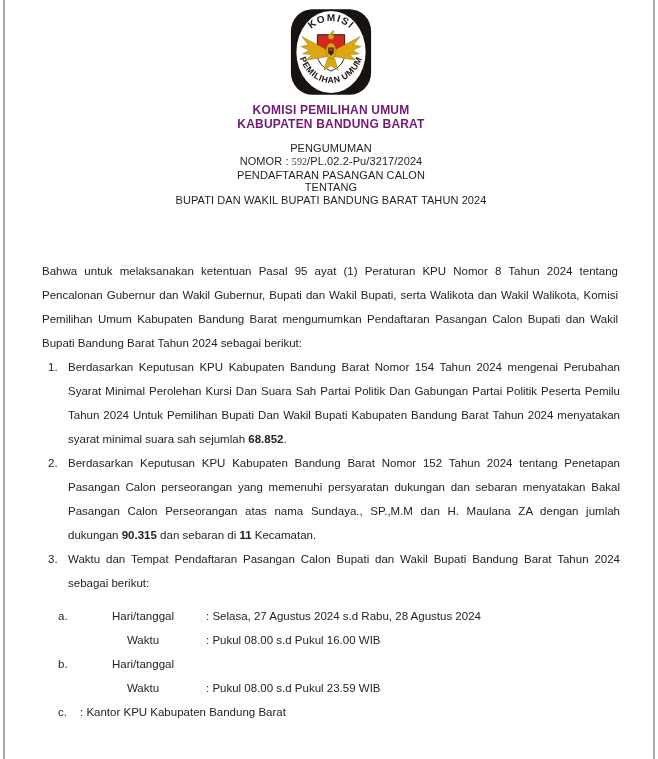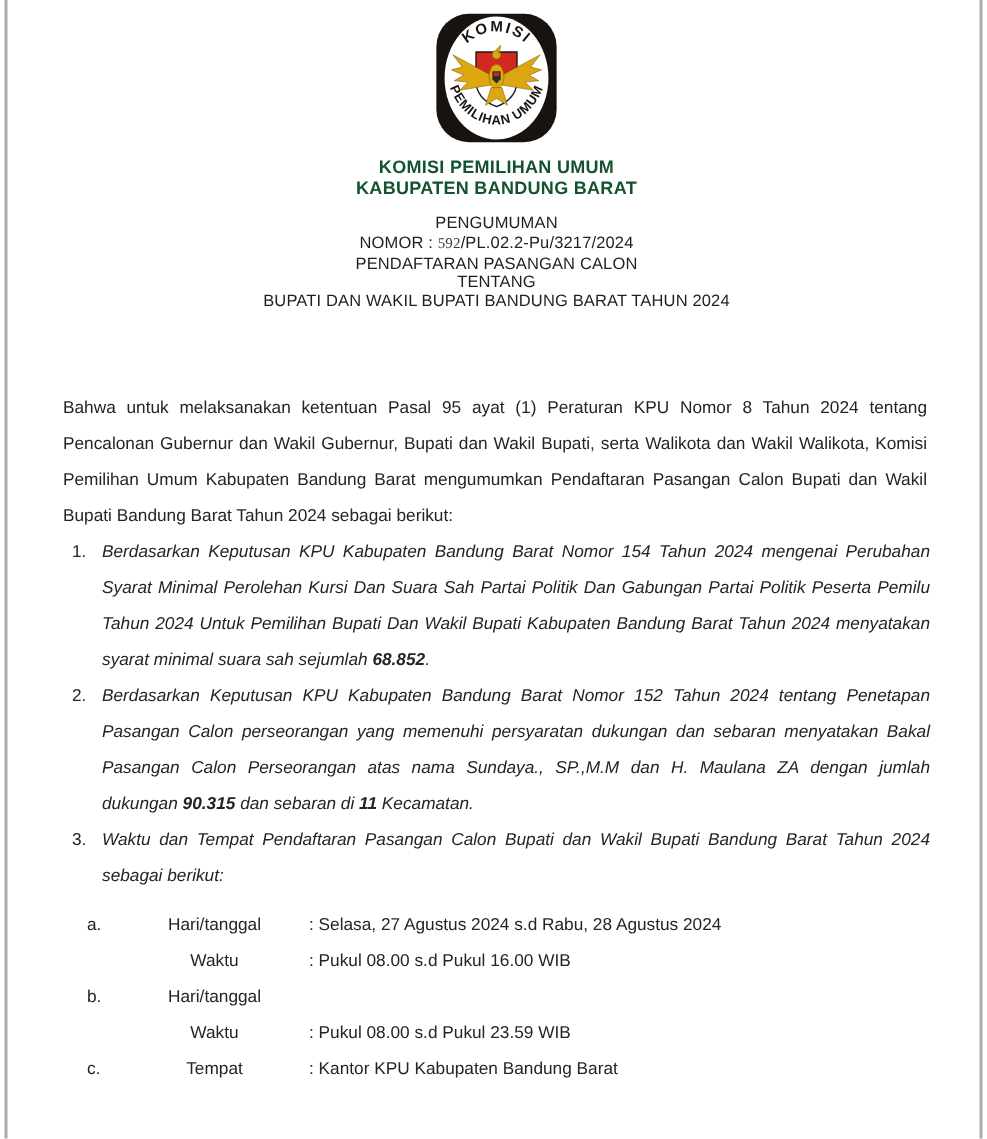--- a/index.html
+++ b/index.html
@@ -8,34 +8,34 @@
     font-family:"Liberation Sans","DejaVu Sans",sans-serif;
     color:#242424;position:relative;
   }
   .edge-line{position:absolute;top:0;bottom:0;width:2px;background:#ababab;}
   .edge-line.left{left:3px;}
   .edge-line.right{right:3px;}
   .content{position:relative;padding:8px 38px 0 42px;}
   .logo-wrap{text-align:center;margin:0 0 4px 0;}
   .org{
     text-align:center;font-weight:bold;font-size:12px;line-height:13.5px;
-    letter-spacing:.2px;margin-bottom:11px;color:#14532d;
+    letter-spacing:.2px;margin-bottom:11px;color:#701a75;
   }
   .doc-title{
     text-align:center;font-size:11px;line-height:12.8px;color:#1f1f1f;
     margin-bottom:52px;letter-spacing:.1px;
   }
   .handnum{font-family:"Liberation Serif","DejaVu Serif",serif;font-size:10px;color:#3a3a3a;}
   .intro{
     margin:0 2px 0 0;font-size:11.5px;line-height:24px;text-align:justify;
   }
   ol.items{list-style:none;margin:0;padding:0;}
   .item{display:flex;font-size:11.5px;line-height:24px;}
   .item .num{flex:0 0 26px;padding-left:6px;box-sizing:border-box;}
-  .item .itext{flex:1;text-align:justify;font-style:italic;}
+  .item .itext{flex:1;text-align:justify;}
   .item .itext b{font-weight:bold;}
   .schedule{margin:9px 0 0 16px;font-size:11.5px;line-height:24px;}
   .srow{display:flex;}
   .srow .marker{flex:0 0 22px;}
   .srow .slabel{flex:0 0 126px;text-align:center;}
   .srow .svalue{flex:1;}
 </style>
 </head>
 <body>
 
@@ -125,18 +125,17 @@
   </div>
 
   <div class="srow">
     <span class="marker"></span>
     <span class="slabel">Waktu</span>
     <span class="svalue">: Pukul 08.00 s.d Pukul 23.59 WIB</span>
   </div>
 
   <div class="srow">
     <span class="marker">c.</span>
-    <span class="slabel">Tempat</span>
     <span class="svalue">: Kantor KPU Kabupaten Bandung Barat</span>
   </div>
 </div>
 
 </div>
 
 </body></html>

